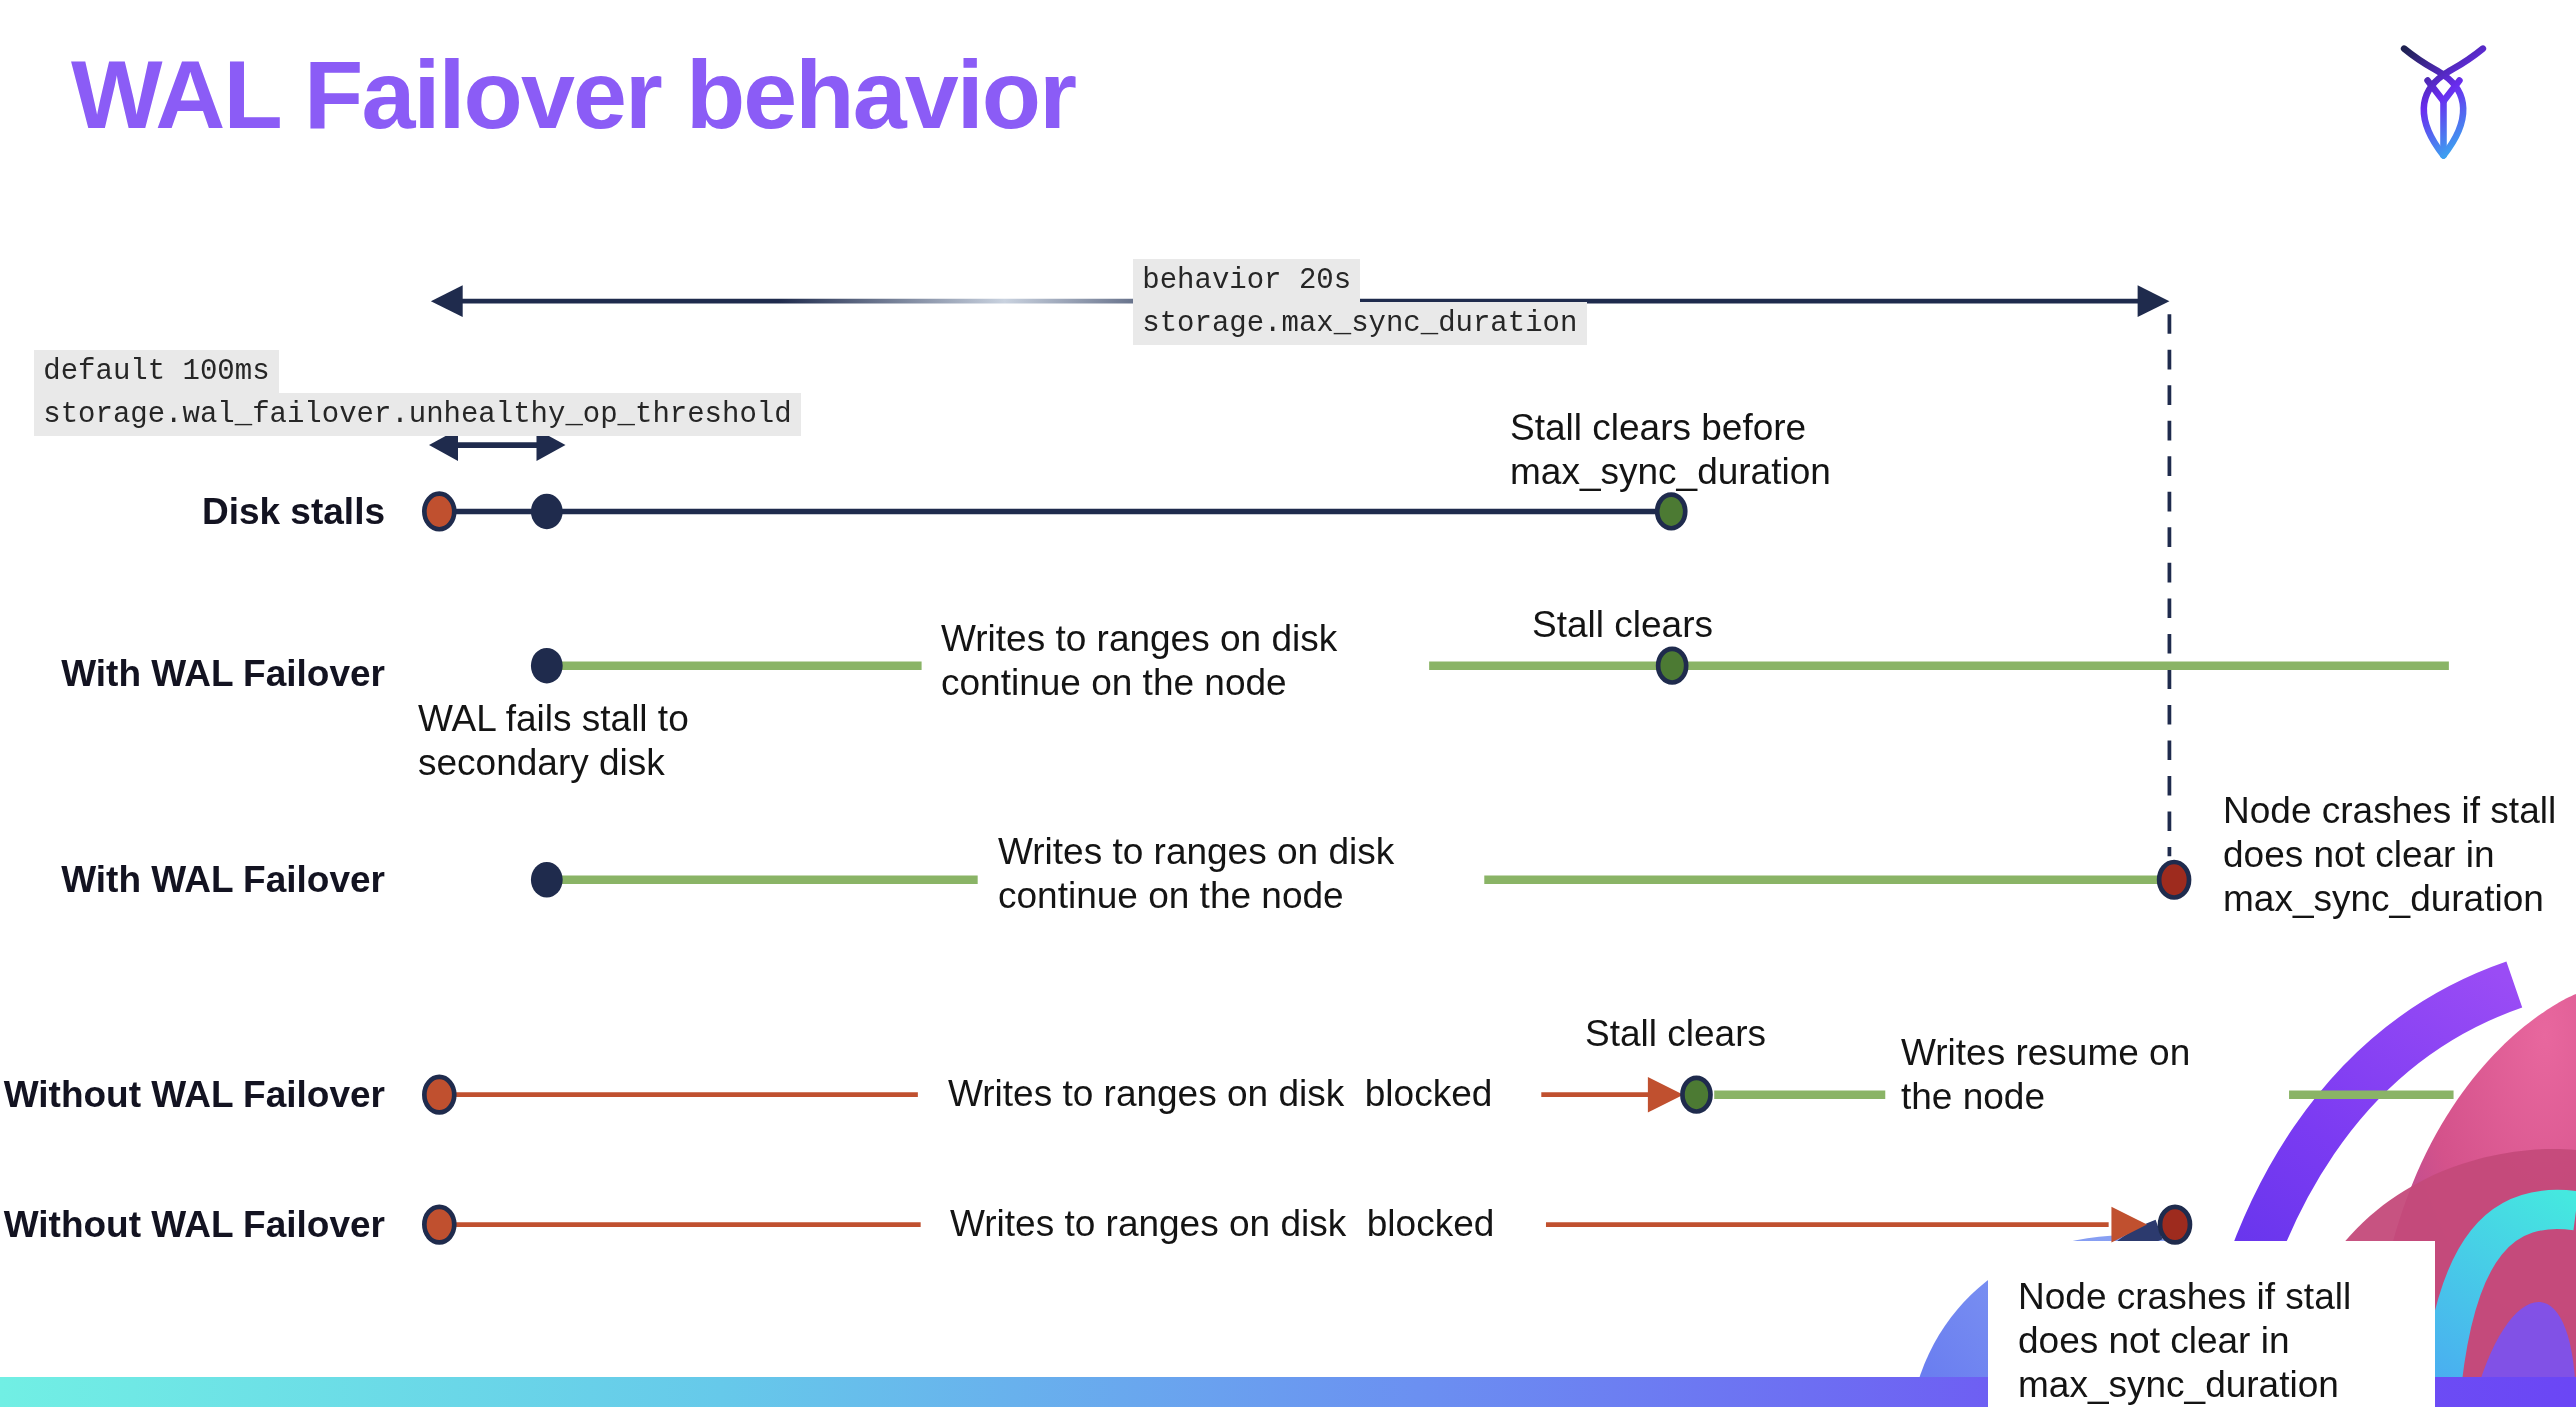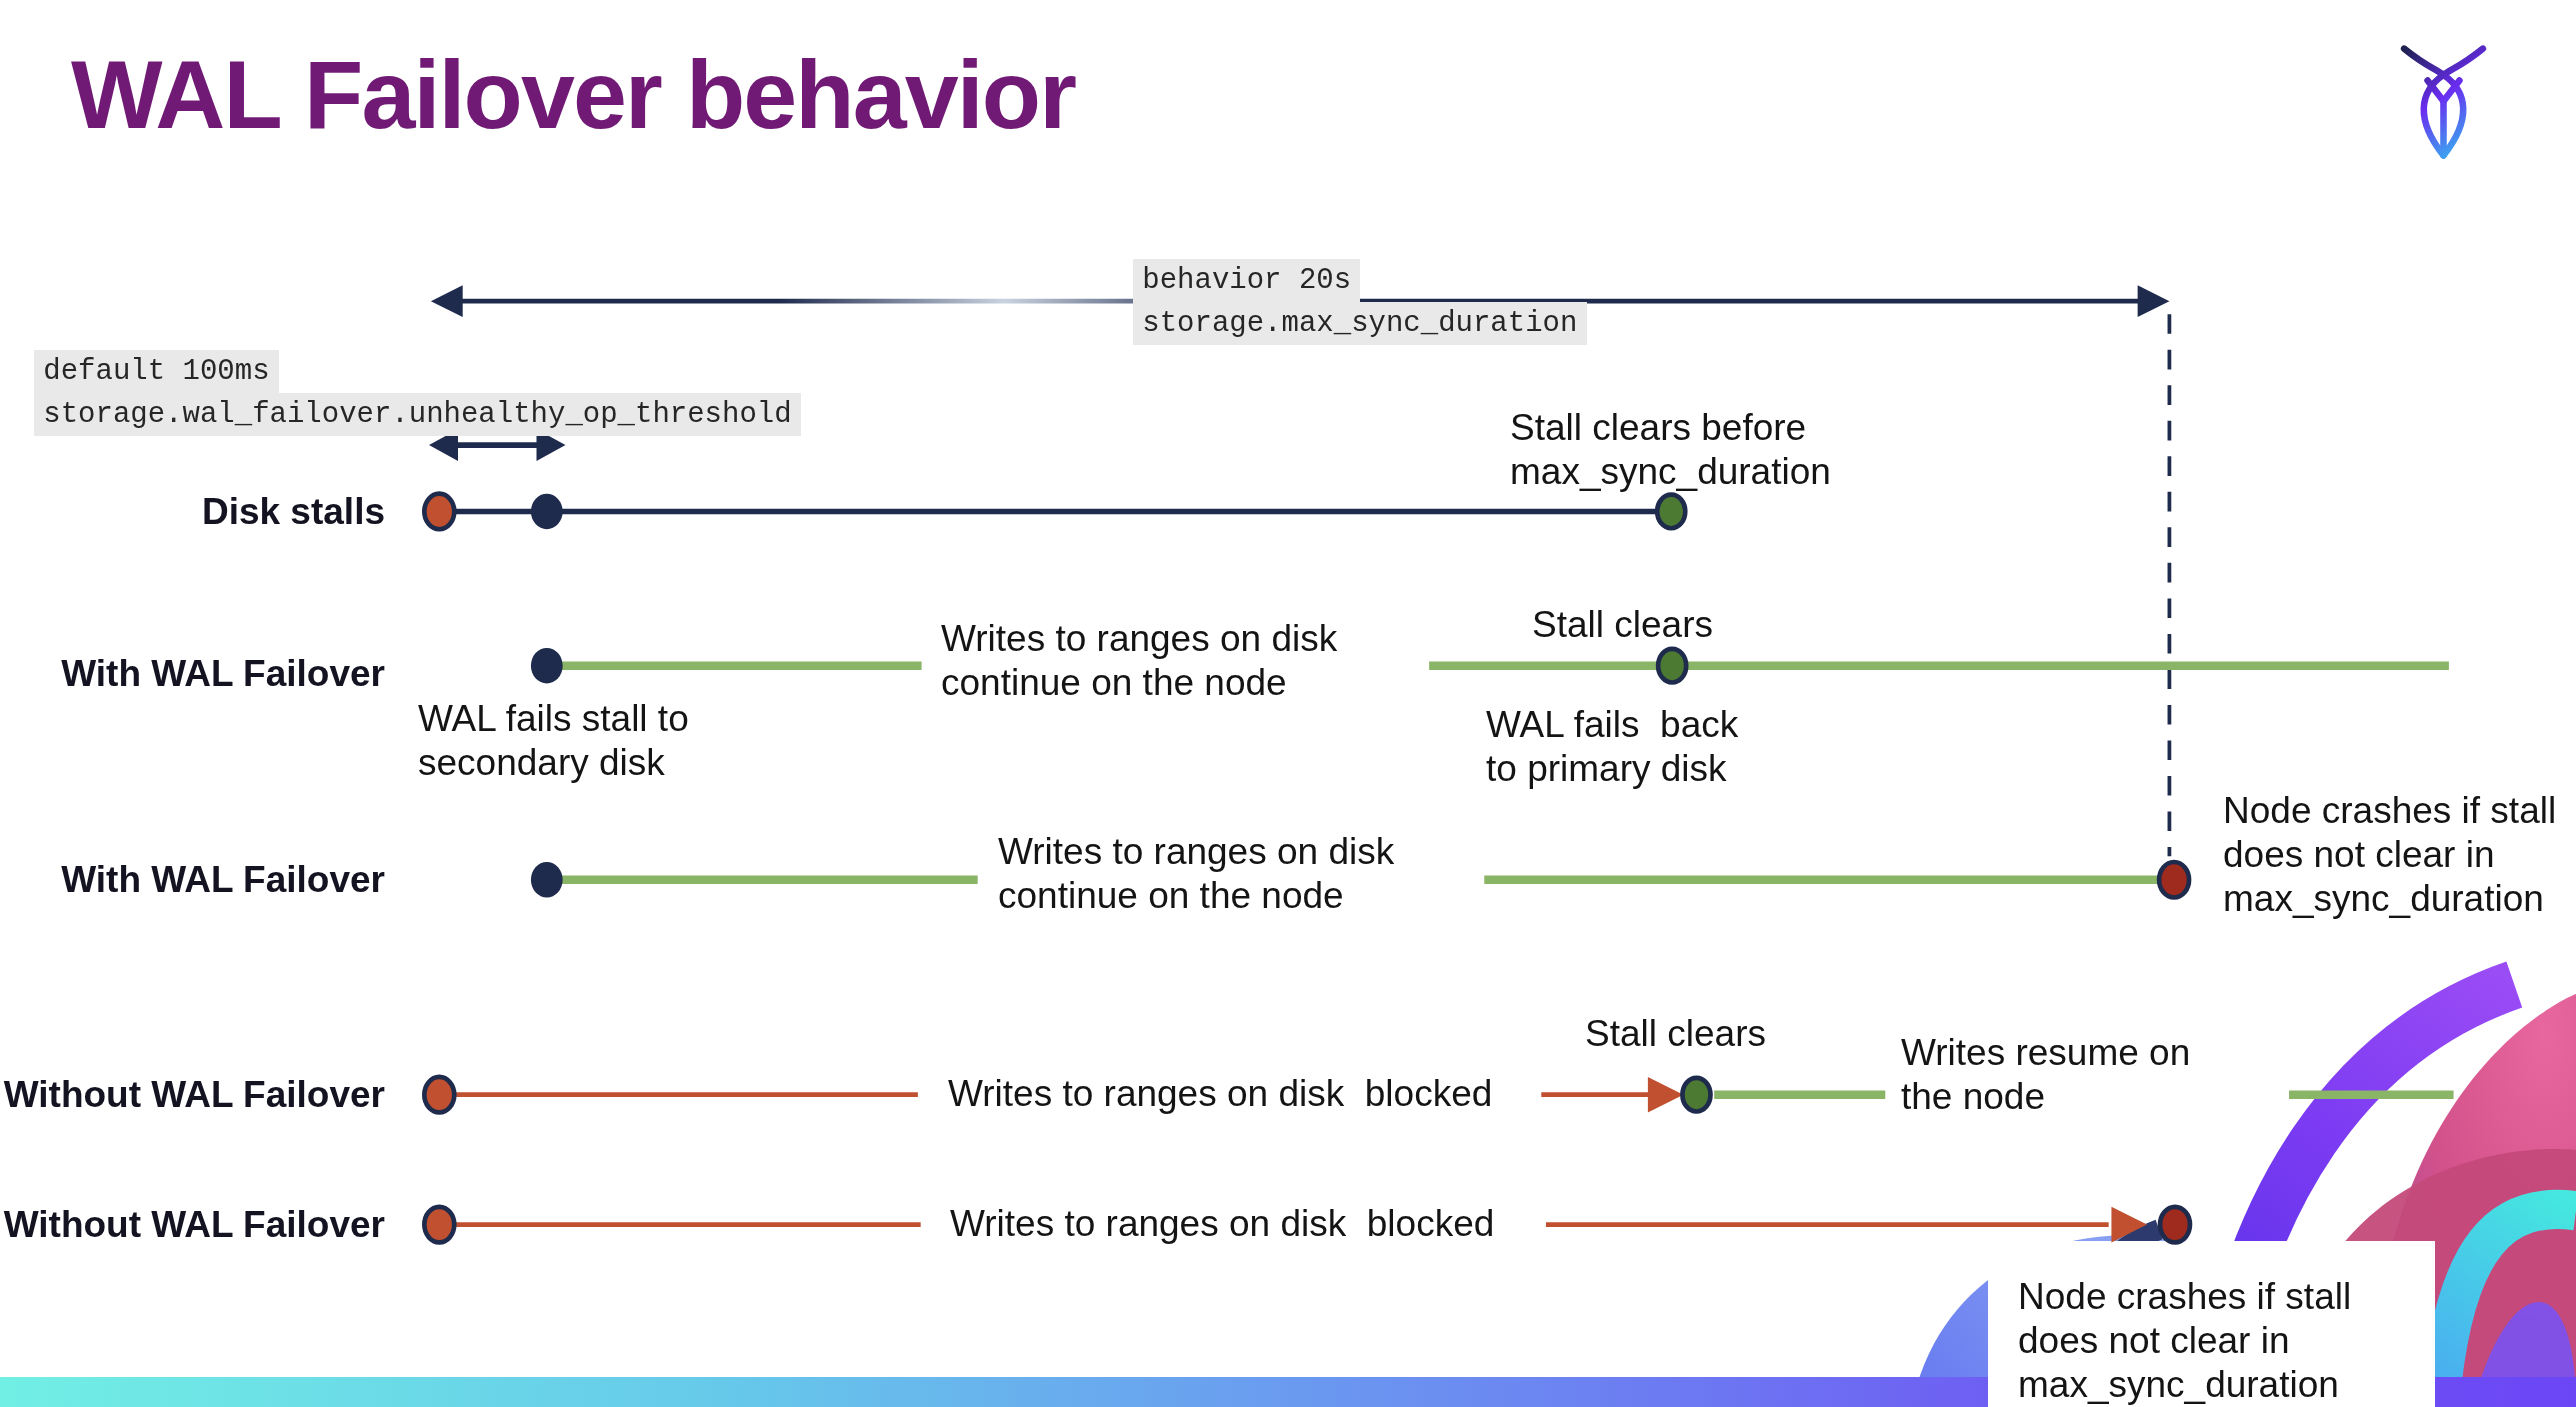--- a/index.html
+++ b/index.html
@@ -6,21 +6,21 @@
   .slide{
     position:relative;
     width:2576px;height:1408px;
     background:#ffffff;
     overflow:hidden;
     font-family:"Liberation Sans", sans-serif;
     color:var(--text,#141414);
   }
   .abs{position:absolute;}
   .title{
-    font-size:97px;font-weight:700;letter-spacing:-1.9px;color:#701a75;
+    font-size:97px;font-weight:700;letter-spacing:-1.9px;color:#8b5cf6;
     white-space:nowrap;
   }
   .mono-label{
     font-family:"Liberation Mono", monospace;
     font-size:29px;line-height:37px;color:#262626;
     background:var(--label-bg,#e9e9e9);
     padding:2.8px 9.3px;white-space:pre;display:inline-block;
   }
   .row-label{
     width:385px;text-align:right;font-size:37px;line-height:45px;color:#131321;
@@ -211,24 +211,20 @@
 
   <div class="abs ann" style="left:418px;top:697px;width:421px;">
     <div>WAL fails stall to</div>
     <div>secondary disk</div>
   </div>
 
   <div class="abs ann" style="left:1532px;top:603px;width:280px;">
     <div>Stall clears</div>
   </div>
 
-  <div class="abs ann" style="left:1486px;top:703px;width:421px;">
-    <div>WAL fails  back</div>
-    <div>to primary disk</div>
-  </div>
 
   <div class="abs ann" style="left:998px;top:830px;width:421px;">
     <div>Writes to ranges on disk</div>
     <div>continue on the node</div>
   </div>
 
   <div class="abs ann left" style="left:2223px;top:789px;width:346px;">
     <div>Node crashes if stall</div>
     <div>does not clear in</div>
     <div>max_sync_duration</div>

